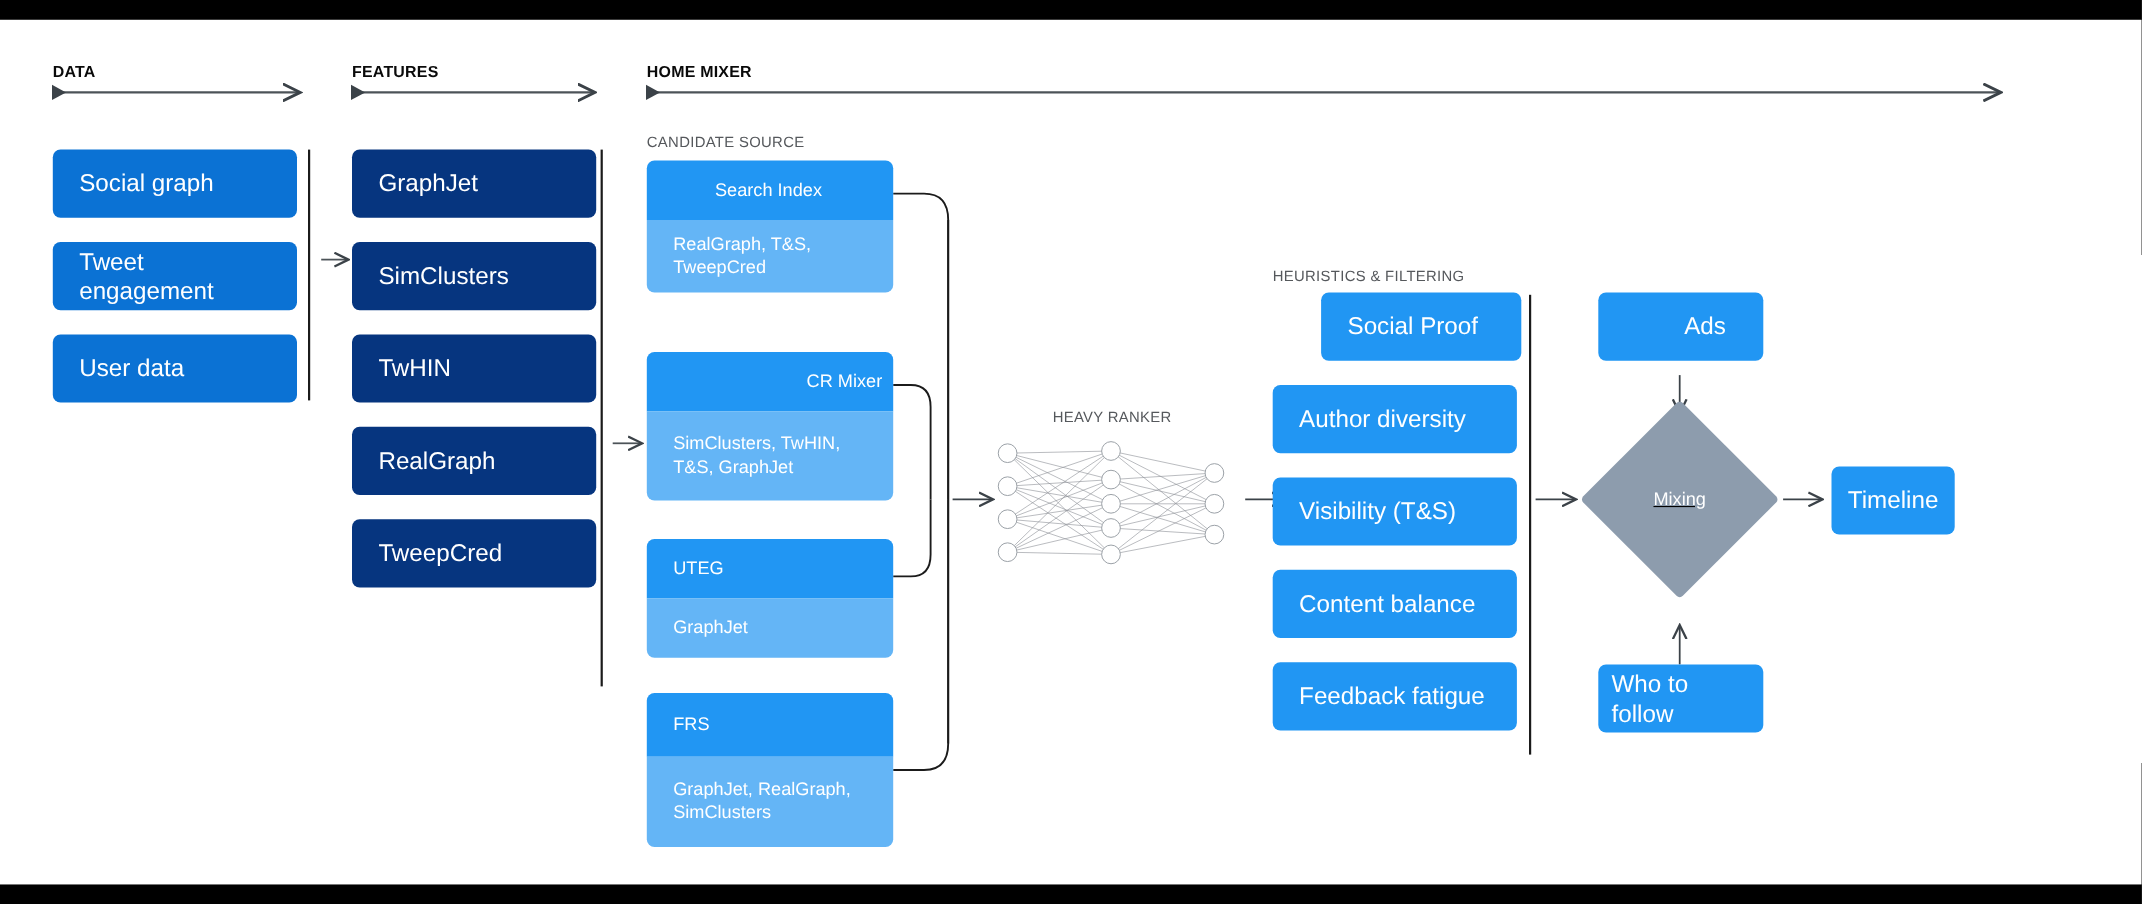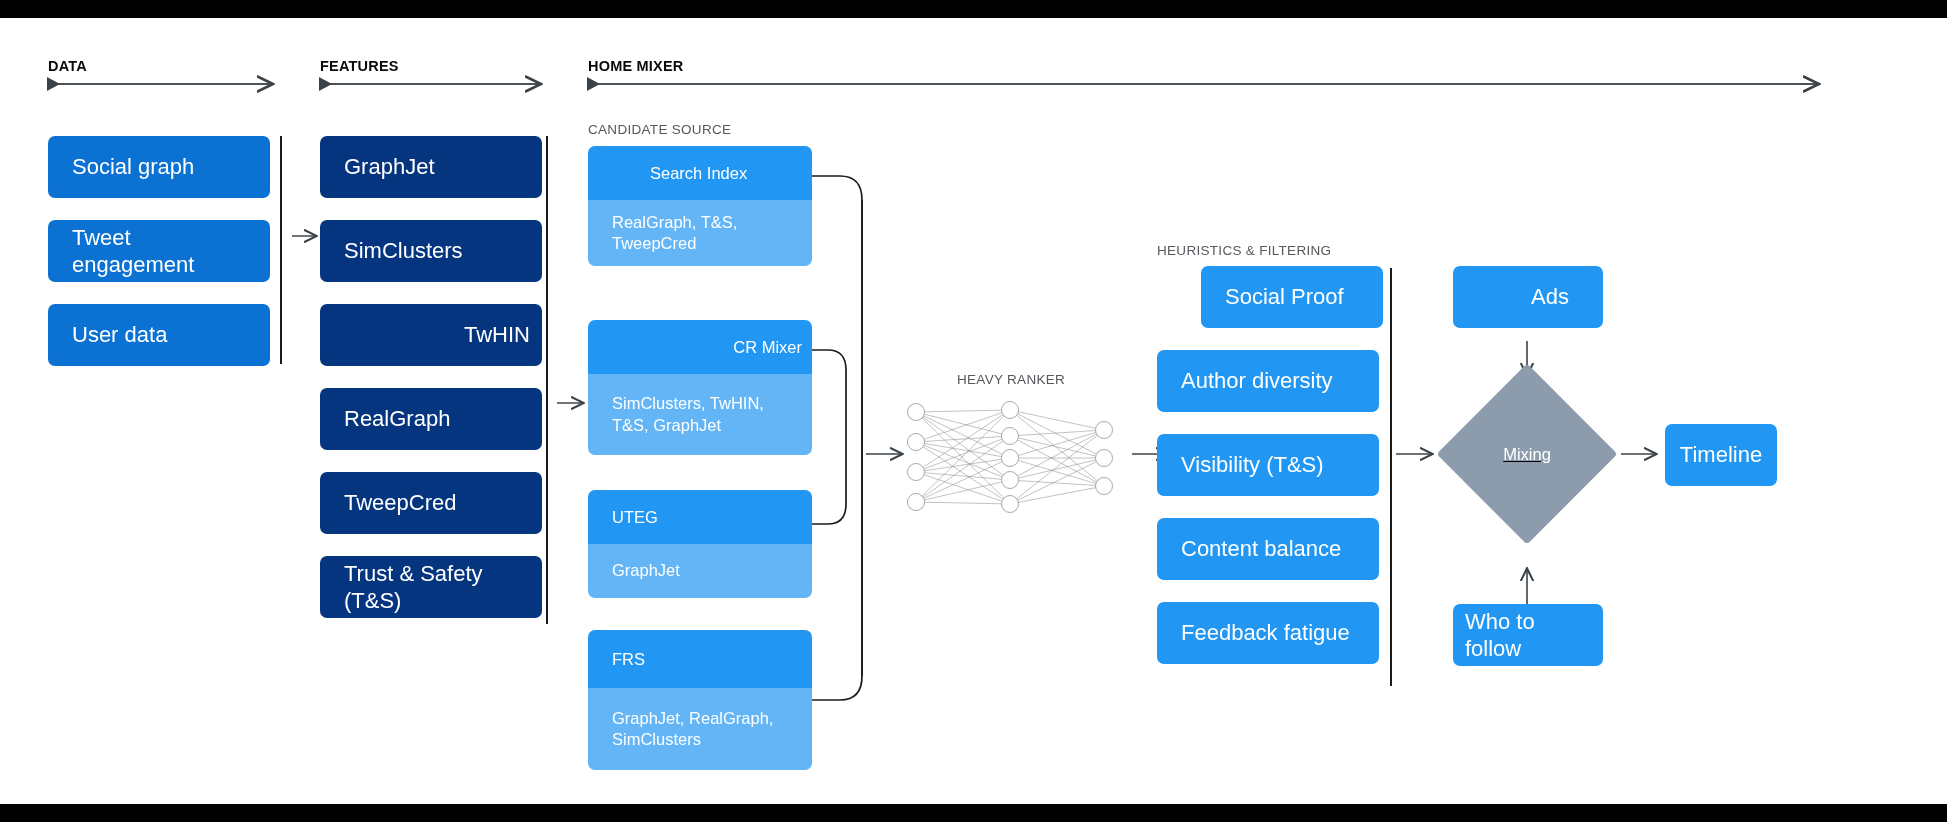--- a/index.html
+++ b/index.html
@@ -174,31 +174,28 @@
     <div class="box blue" style="left:48px; top:286px; width:222px; height:62px;">
       <span>User data</span>
     </div>
 
     <div class="box navy" style="left:320px; top:118px; width:222px; height:62px;">
       <span>GraphJet</span>
     </div>
     <div class="box navy" style="left:320px; top:202px; width:222px; height:62px;">
       <span>SimClusters</span>
     </div>
-    <div class="box navy" style="left:320px; top:286px; width:222px; height:62px;justify-content:flex-end;">
+    <div class="box navy" style="left:320px; top:286px; width:222px; height:62px;">
       <span>TwHIN</span>
     </div>
     <div class="box navy" style="left:320px; top:370px; width:222px; height:62px;">
       <span>RealGraph</span>
     </div>
     <div class="box navy" style="left:320px; top:454px; width:222px; height:62px;">
       <span>TweepCred</span>
-    </div>
-    <div class="box navy" style="left:320px; top:538px; width:222px; height:62px;">
-      <span>Trust &amp; Safety (T&amp;S)</span>
     </div>
 
     <div class="cand-card" style="left:588px; top:128px; width:224px; height:120px;">
       <div class="hd skyhdr" style="width:224px; height:54px;padding-left:38px;">
         <span>Search Index</span>
       </div>
       <div class="bd skybdy" style="top:54px; width:224px; height:66px;">
         <span>RealGraph, T&amp;S, TweepCred</span>
       </div>
     </div>

